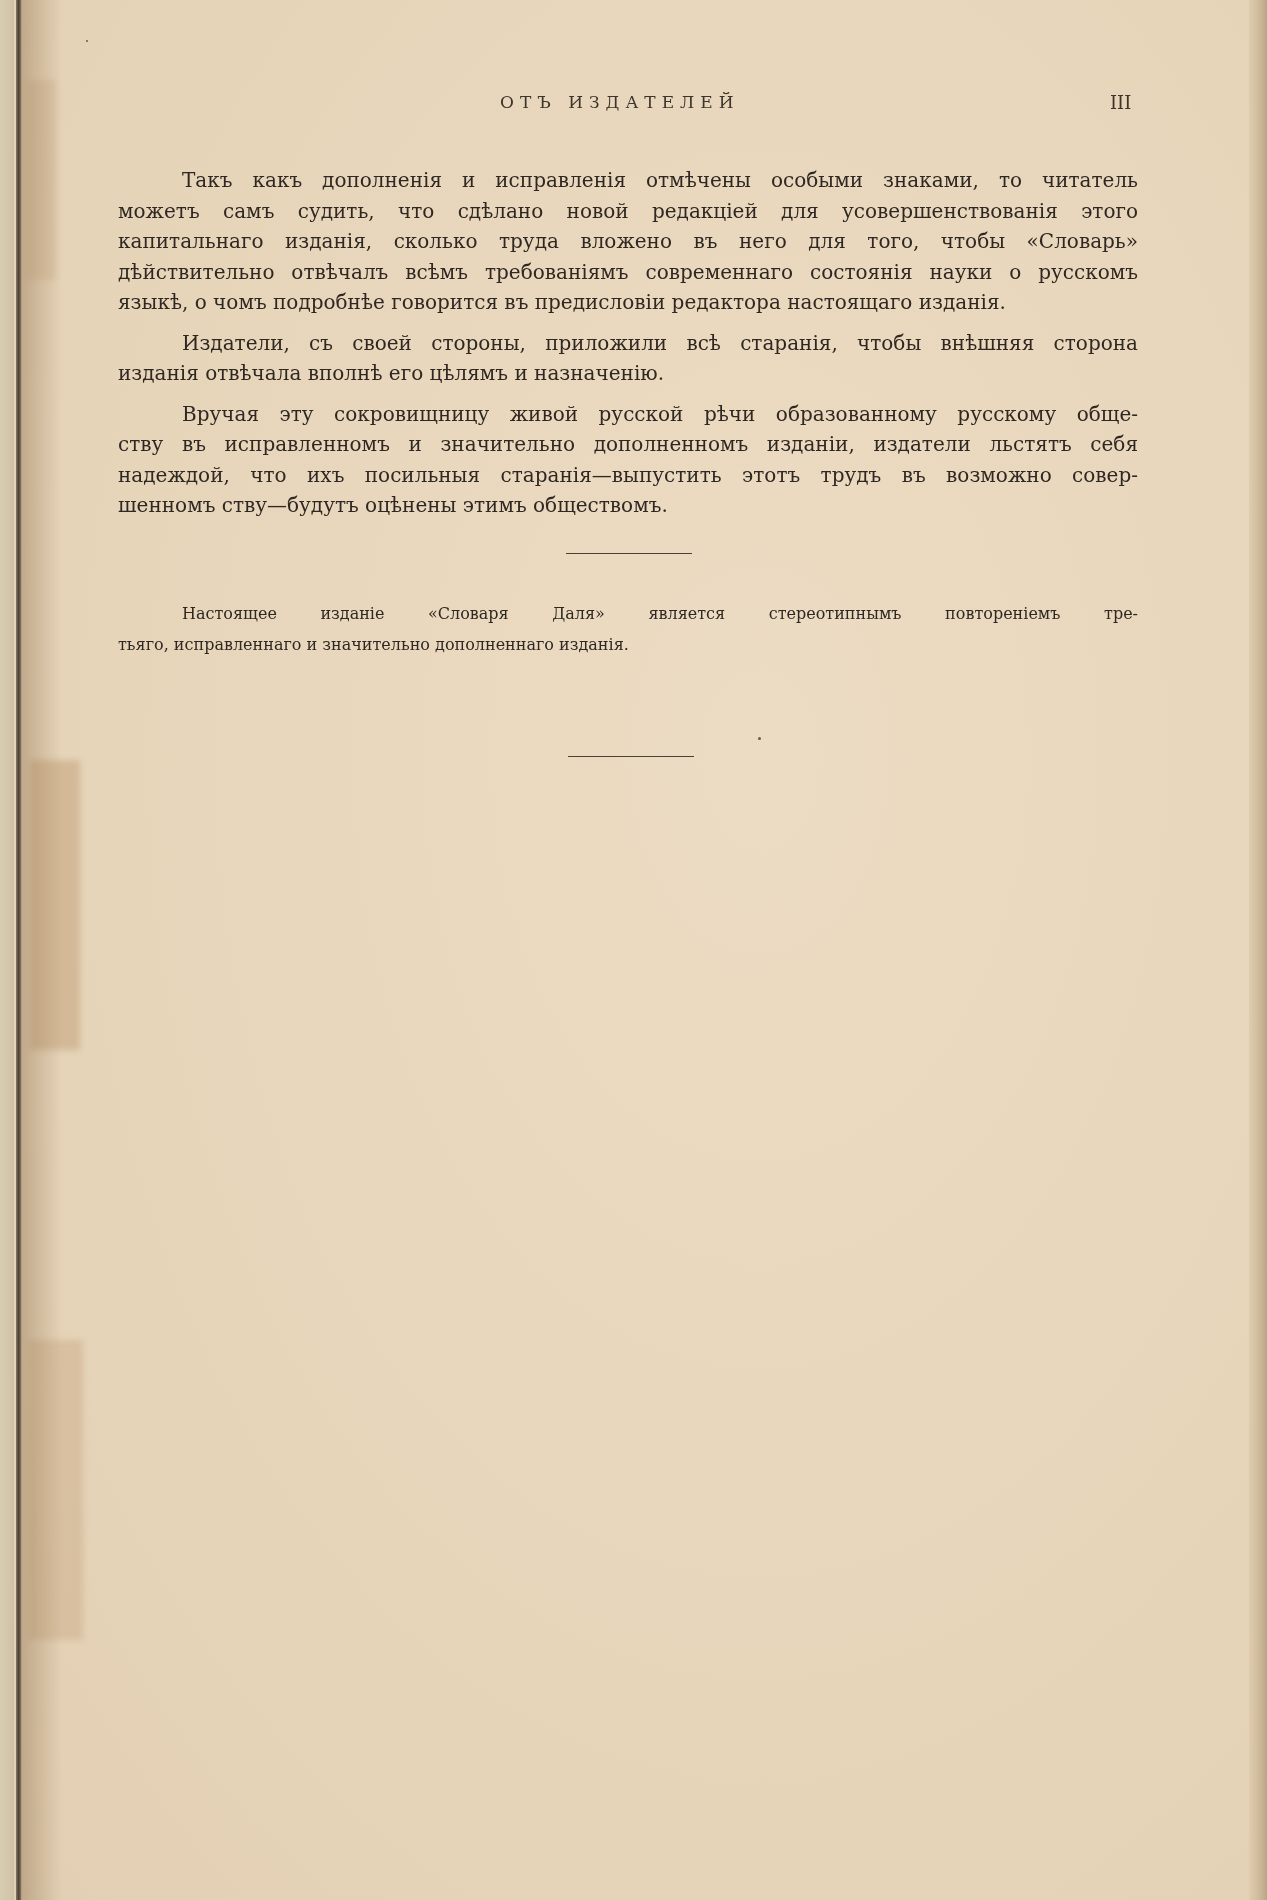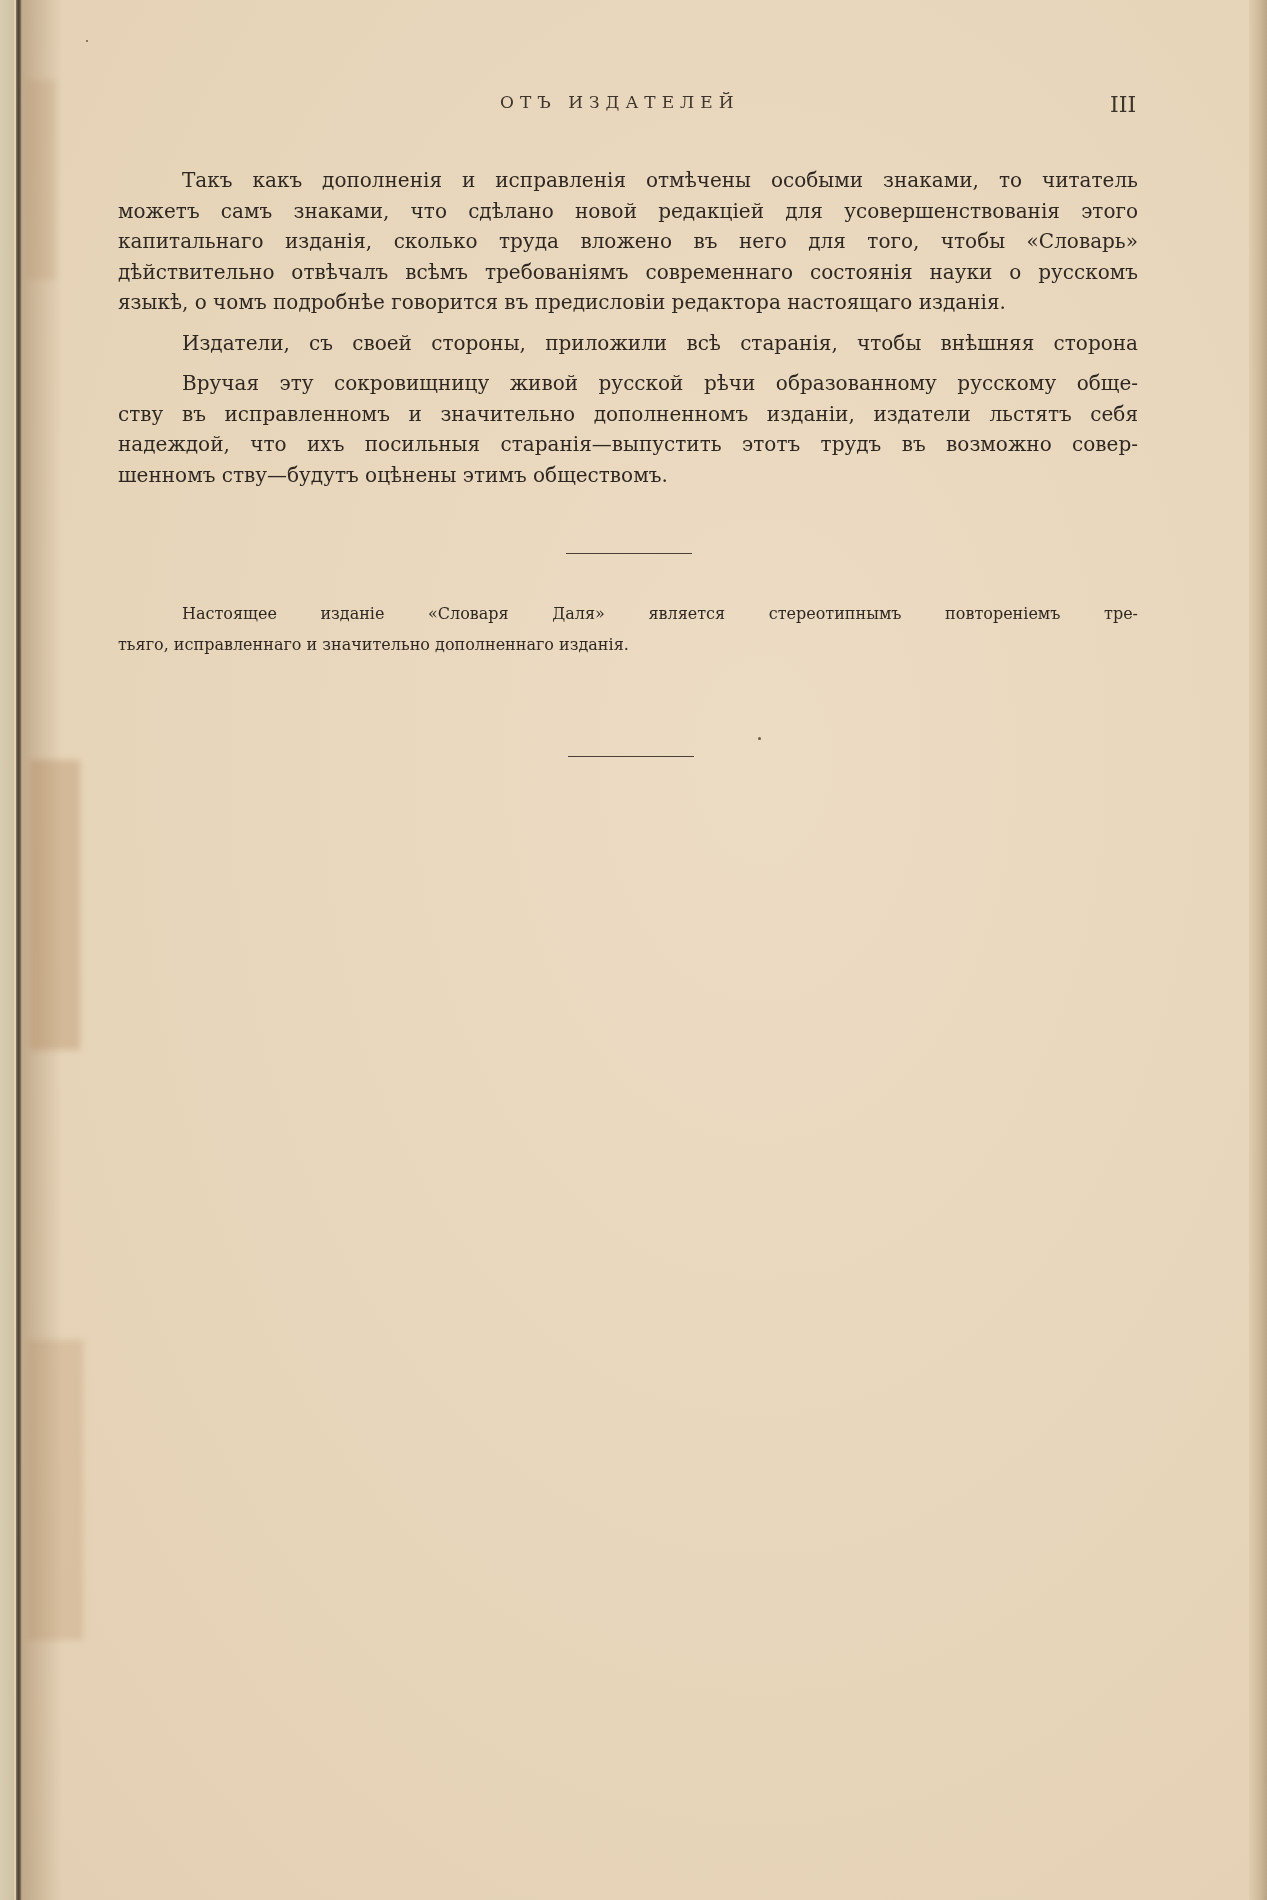--- a/index.html
+++ b/index.html
@@ -35,21 +35,21 @@
   }
   .running-head {
     position:absolute; top:92px; left:0; width:1267px; height:30px;
   }
   .rh-title {
     position:absolute; left:500px; top:0;
     font-size:17px; letter-spacing:6px; color:#3d342b;
   }
   .rh-page {
     position:absolute; left:1110px; top:0;
-    font-size:22px; color:#3d342b;
+    font-size:18px; color:#3d342b;
   }
   .body-text {
     position:absolute; left:118px; width:1020px;
     font-size:20px; line-height:30.5px; color:#2f2822;
     text-align:justify;
   }
   .line { display:block; text-align:justify; text-align-last:justify; white-space:nowrap; }
   .line.last { text-align-last:left; }
   .line.first { padding-left:64px;margin-top:10px; }
   .rule {
@@ -78,27 +78,28 @@
   <div class="speck" style="left:86px;top:40px;width:2px;height:2px;"></div>
 
   <div class="running-head">
     <span class="rh-title">ОТЪ ИЗДАТЕЛЕЙ</span>
     <span class="rh-page">III</span>
   </div>
 
   <div class="body-text" style="top:155px;">
     <div>
       <span class="line first">Такъ какъ дополненія и исправленія отмѣчены особыми знаками, то читатель</span>
-      <span class="line">можетъ самъ знаками, что сдѣлано новой редакціей для усовершенствованія этого</span>
+      <span class="line">можетъ самъ судить, что сдѣлано новой редакціей для усовершенствованія этого</span>
       <span class="line">капитальнаго изданія, сколько труда вложено въ него для того, чтобы «Словарь»</span>
       <span class="line">дѣйствительно отвѣчалъ всѣмъ требованіямъ современнаго состоянія науки о русскомъ</span>
       <span class="line last">языкѣ, о чомъ подробнѣе говорится въ предисловіи редактора настоящаго изданія.</span>
     </div>
     <div>
       <span class="line first">Издатели, съ своей стороны, приложили всѣ старанія, чтобы внѣшняя сторона</span>
+      <span class="line last">изданія отвѣчала вполнѣ его цѣлямъ и назначенію.</span>
     </div>
     <div>
       <span class="line first">Вручая эту сокровищницу живой русской рѣчи образованному русскому обще-</span>
       <span class="line">ству въ исправленномъ и значительно дополненномъ изданіи, издатели льстятъ себя</span>
       <span class="line">надеждой, что ихъ посильныя старанія—выпустить этотъ трудъ въ возможно совер-</span>
       <span class="line last">шенномъ ству—будутъ оцѣнены этимъ обществомъ.</span>
     </div>
   </div>
 
   <div class="rule" style="left:566px;top:553px;width:126px;"></div>

